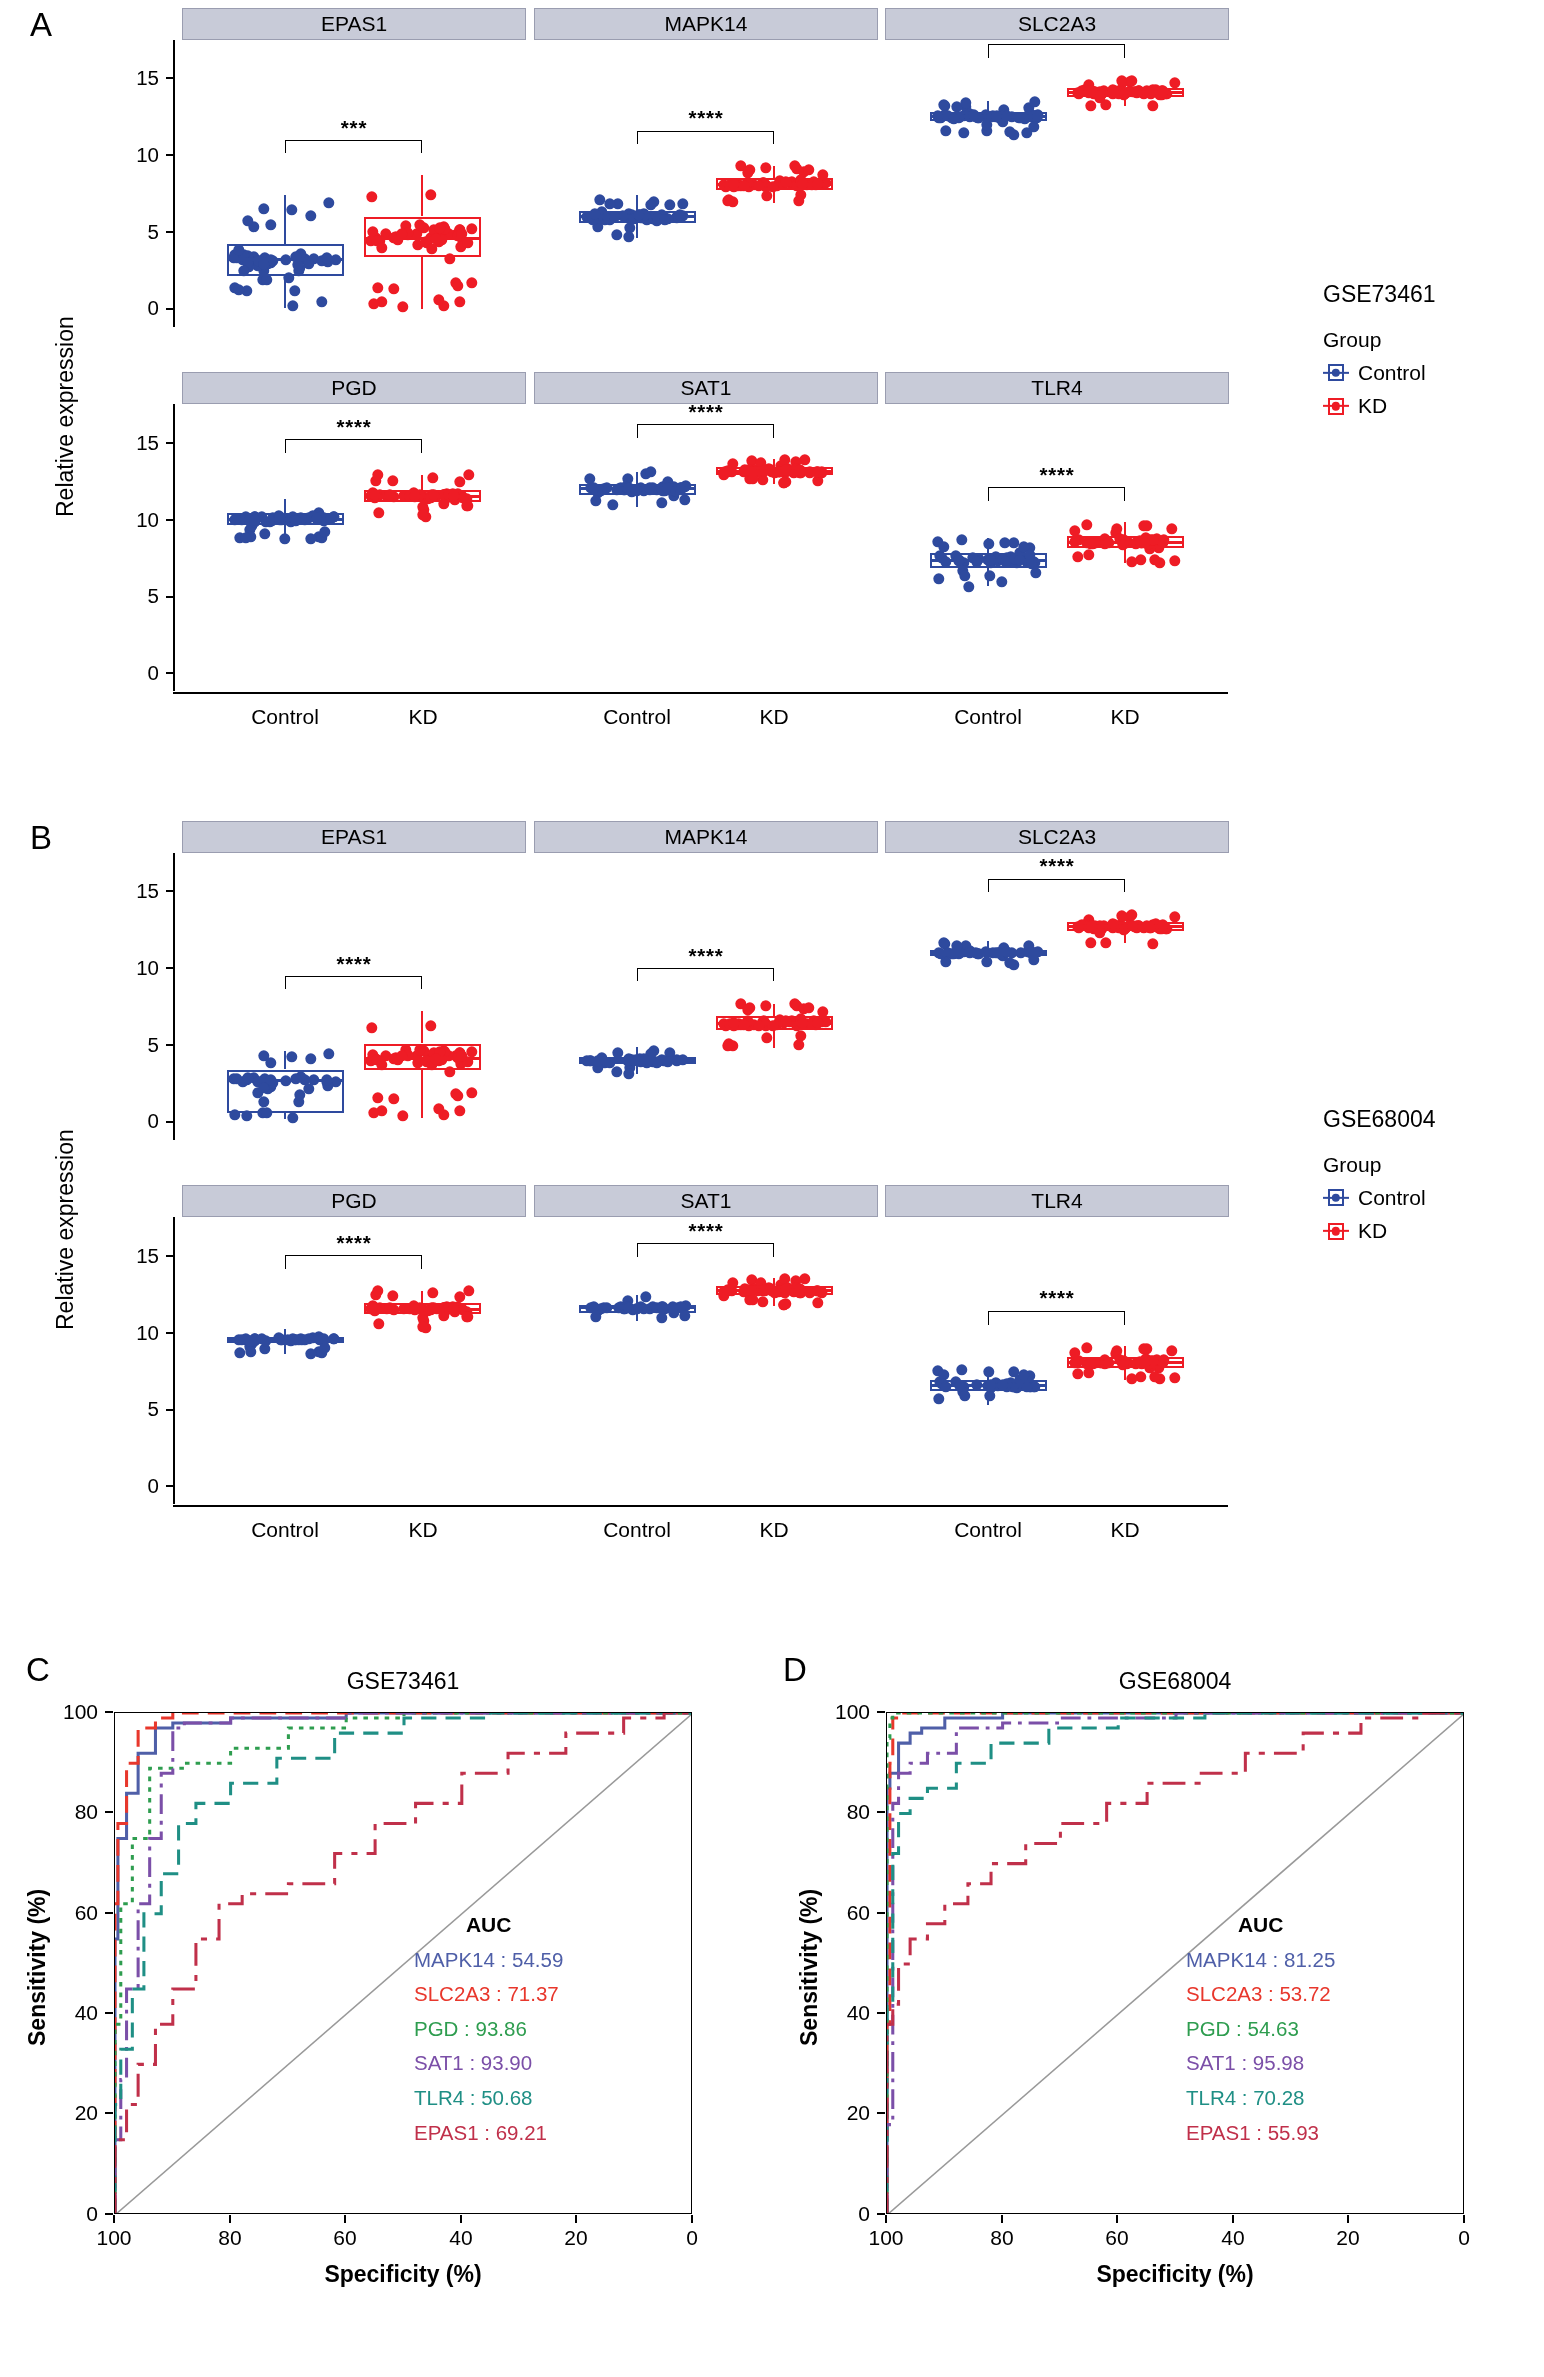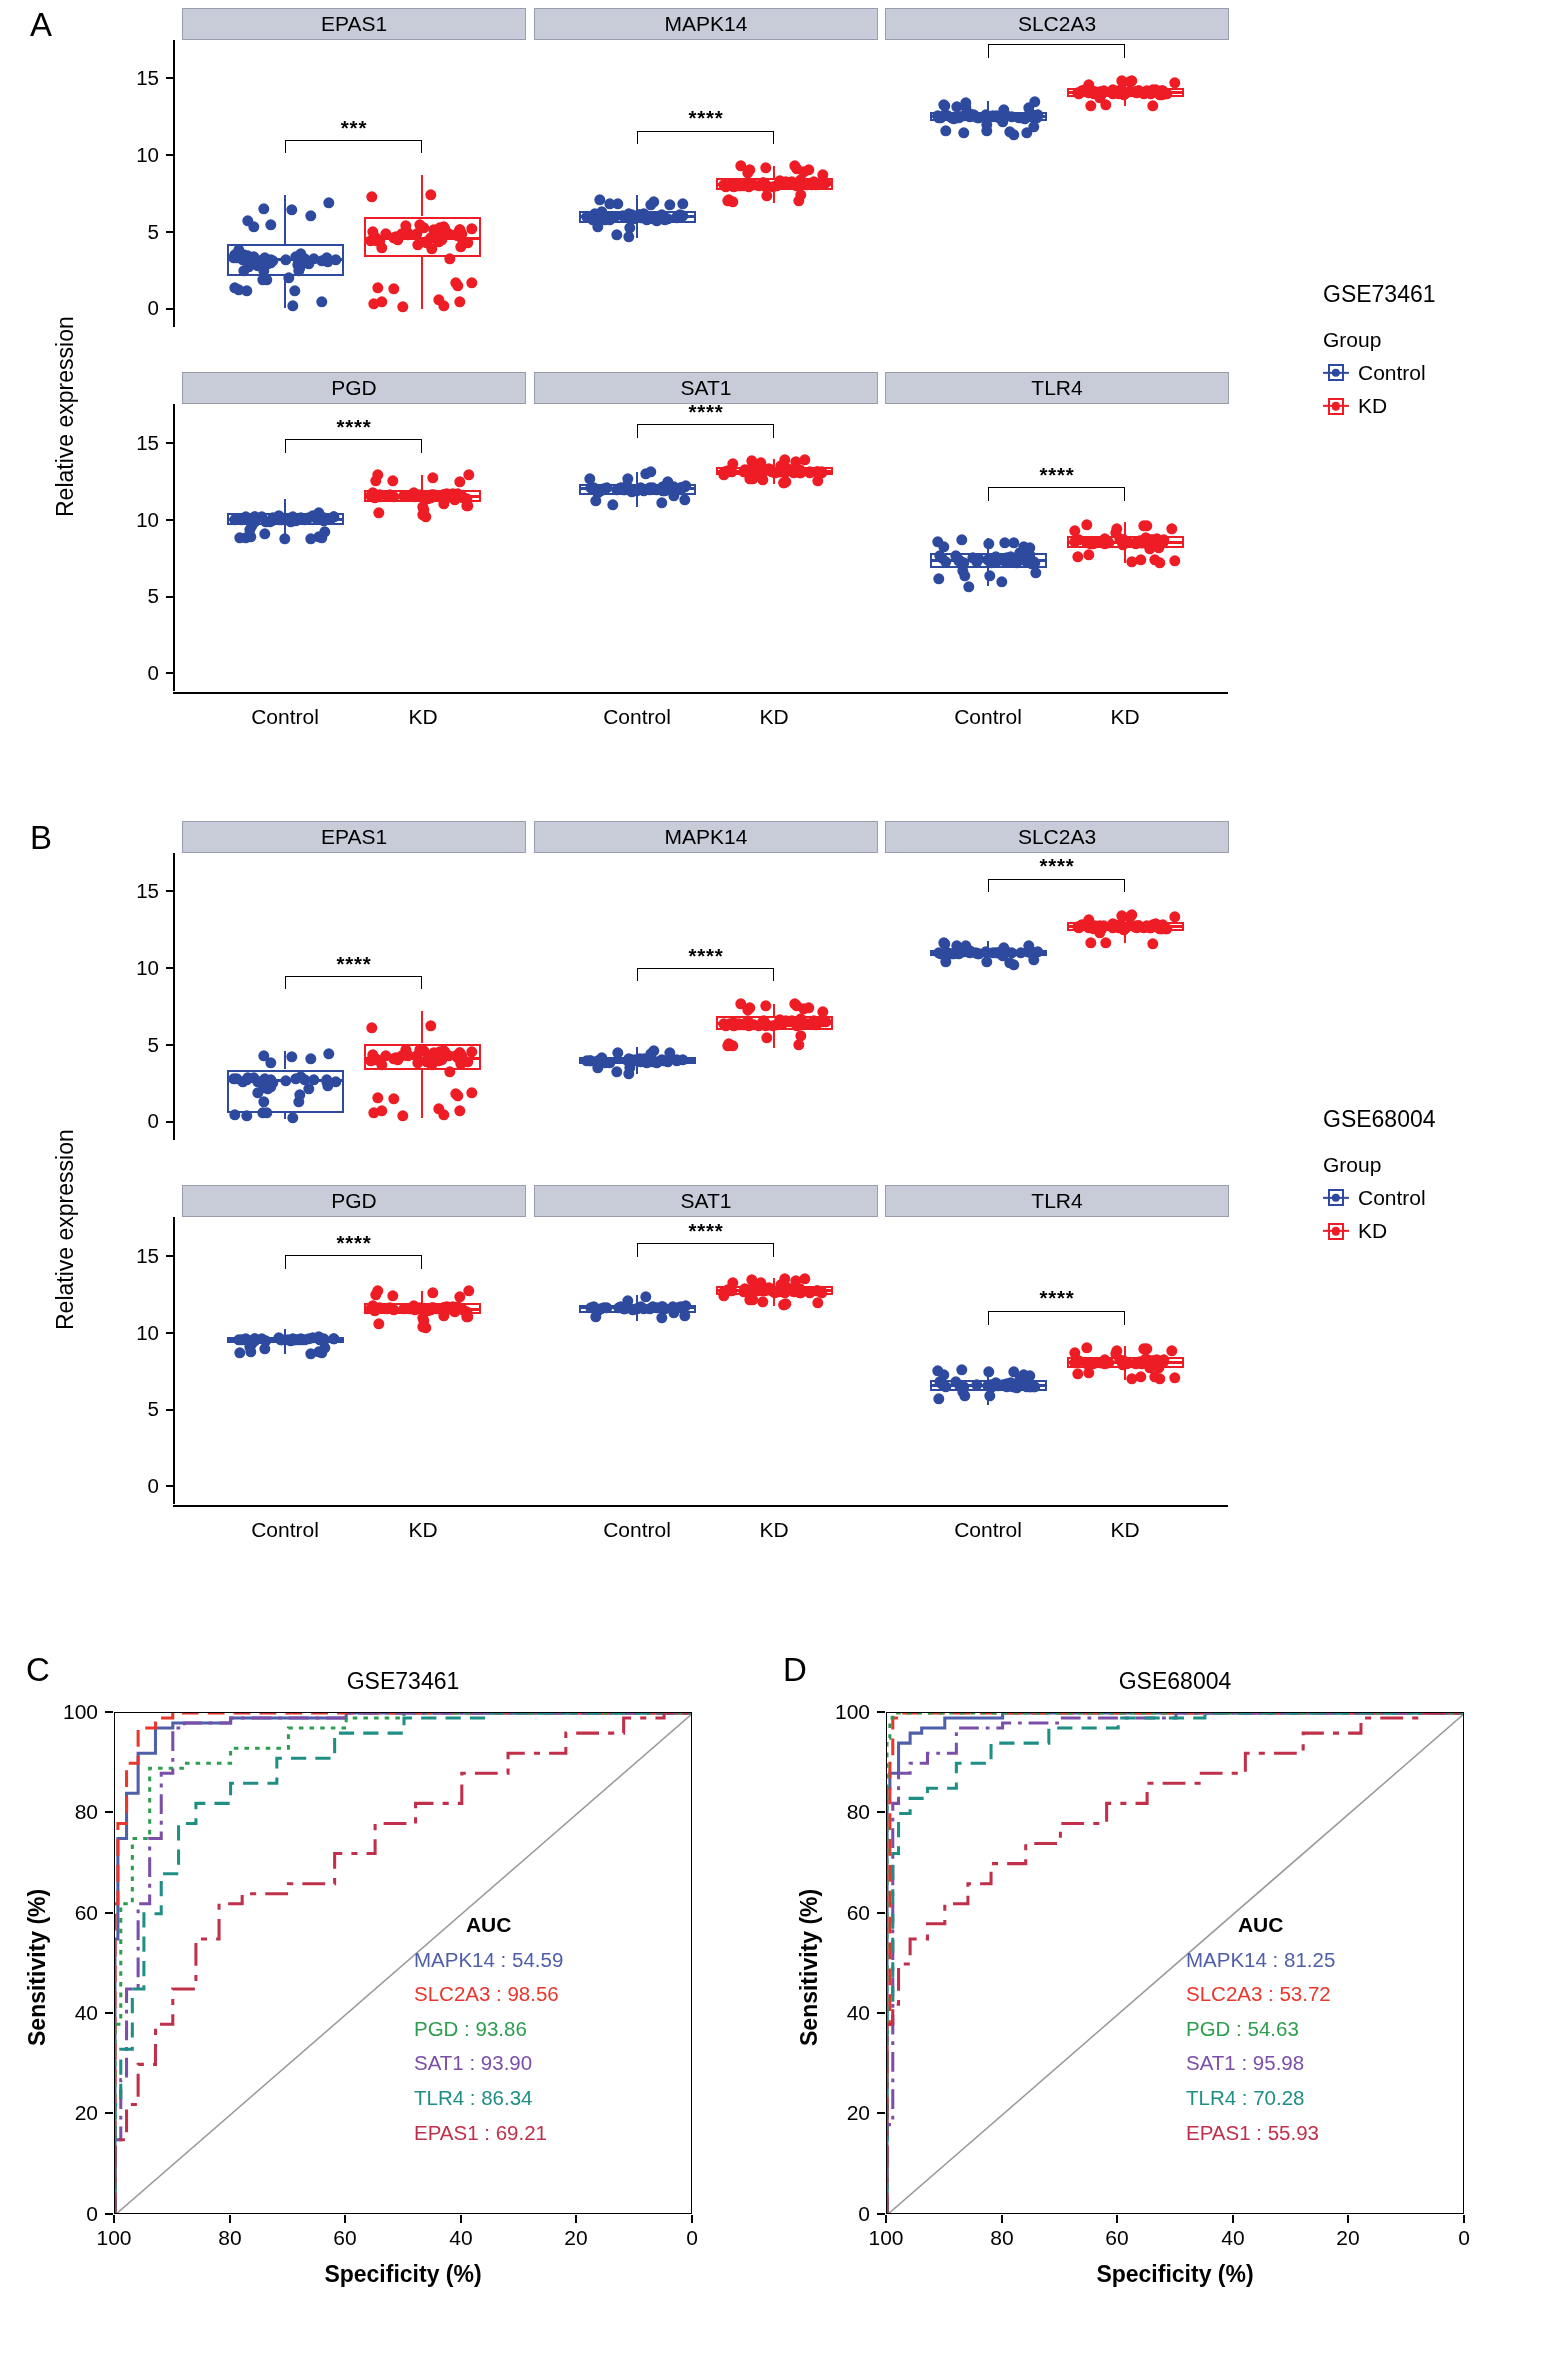--- a/index.html
+++ b/index.html
@@ -1802,24 +1802,24 @@
     <div class="roc-tick-label-y" style="left: 30px; width: 68px; top: 271px;">60</div>
     <div class="roc-tick-y" style="left: 105px; top: 169px;"></div>
     <div class="roc-tick-label-y" style="left: 30px; width: 68px; top: 170px;">80</div>
     <div class="roc-tick-y" style="left: 105px; top: 69px;"></div>
     <div class="roc-tick-label-y" style="left: 30px; width: 68px; top: 70px;">100</div>
     <div class="roc-axis-label" style="left: 403px; top: 619px;">Specificity (%)</div>
     <div class="roc-ylab" style="left: 24px; top: 404px;">Sensitivity (%)</div>
     <div class="auc-block" style="left: 414px; top: 271px;">
       <div class="auc-head">AUC</div>
       <div class="auc-row" style="color: rgb(79, 95, 168);">MAPK14 : 54.59</div>
-      <div class="auc-row" style="color: rgb(232, 55, 44);">SLC2A3 : 98.56</div>
+      <div class="auc-row" style="color: rgb(232, 55, 44);">SLC2A3 : 71.37</div>
       <div class="auc-row" style="color: rgb(46, 157, 79);">PGD : 93.86</div>
       <div class="auc-row" style="color: rgb(123, 79, 168);">SAT1 : 93.90</div>
-      <div class="auc-row" style="color: rgb(31, 143, 133);">TLR4 : 86.34</div>
+      <div class="auc-row" style="color: rgb(31, 143, 133);">TLR4 : 50.68</div>
       <div class="auc-row" style="color: rgb(192, 48, 74);">EPAS1 : 69.21</div>
     </div>
   </div>
 
 <div class="roc-panel" id="panelD" style="left:772px; top:1642px; width:772px; height:736px;">
     <div class="roc-title" style="left: 403px; top: 26px;">GSE68004</div>
     <div class="roc-plot" style="left: 114px; top: 70px; width: 578px; height: 502px;">
       <svg width="578" height="502" class="roc-diag" viewBox="0 0 760 660">
         <line x1="0" y1="660" x2="760" y2="0" stroke="#999" stroke-width="2"></line>
         <path d="M0,660 L0,99 L3.8000000000000003,99 L3.8000000000000003,79.20000000000005 L15.200000000000001,79.20000000000005 L15.200000000000001,39.60000000000002 L30.400000000000002,39.60000000000002 L30.400000000000002,26.399999999999977 L45.6,26.399999999999977 L45.6,19.800000000000068 L76,19.800000000000068 L76,6.600000000000023 L152,6.600000000000023 L152,0 L304,0 L304,0 L532,0 L532,0 L760,0" fill="none" stroke="#4f5fa8" stroke-width="4"></path>

